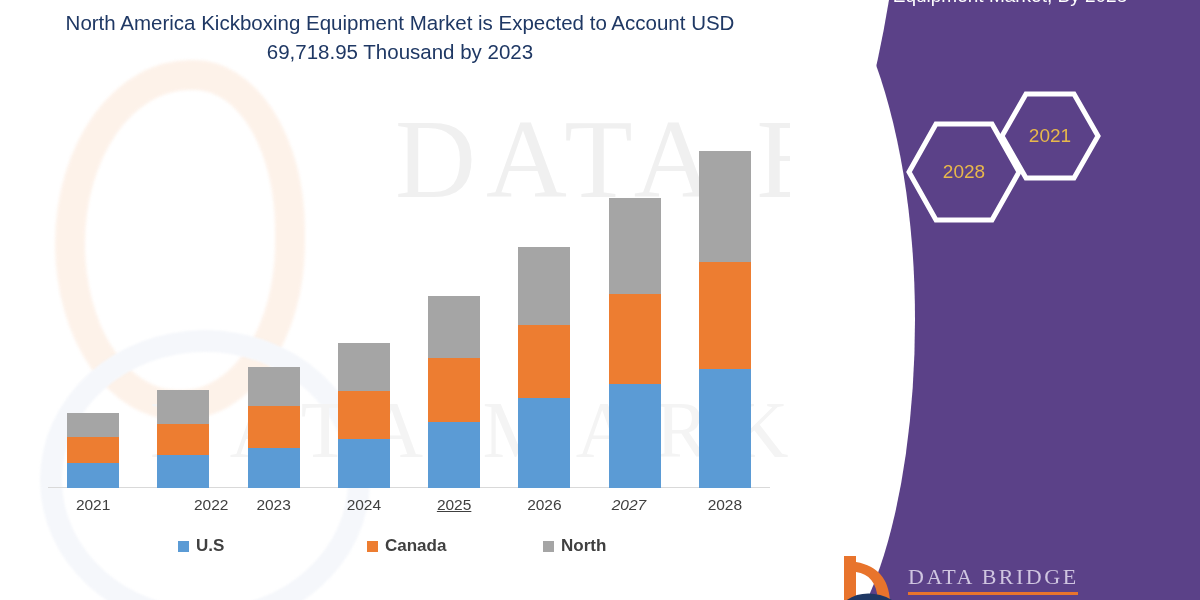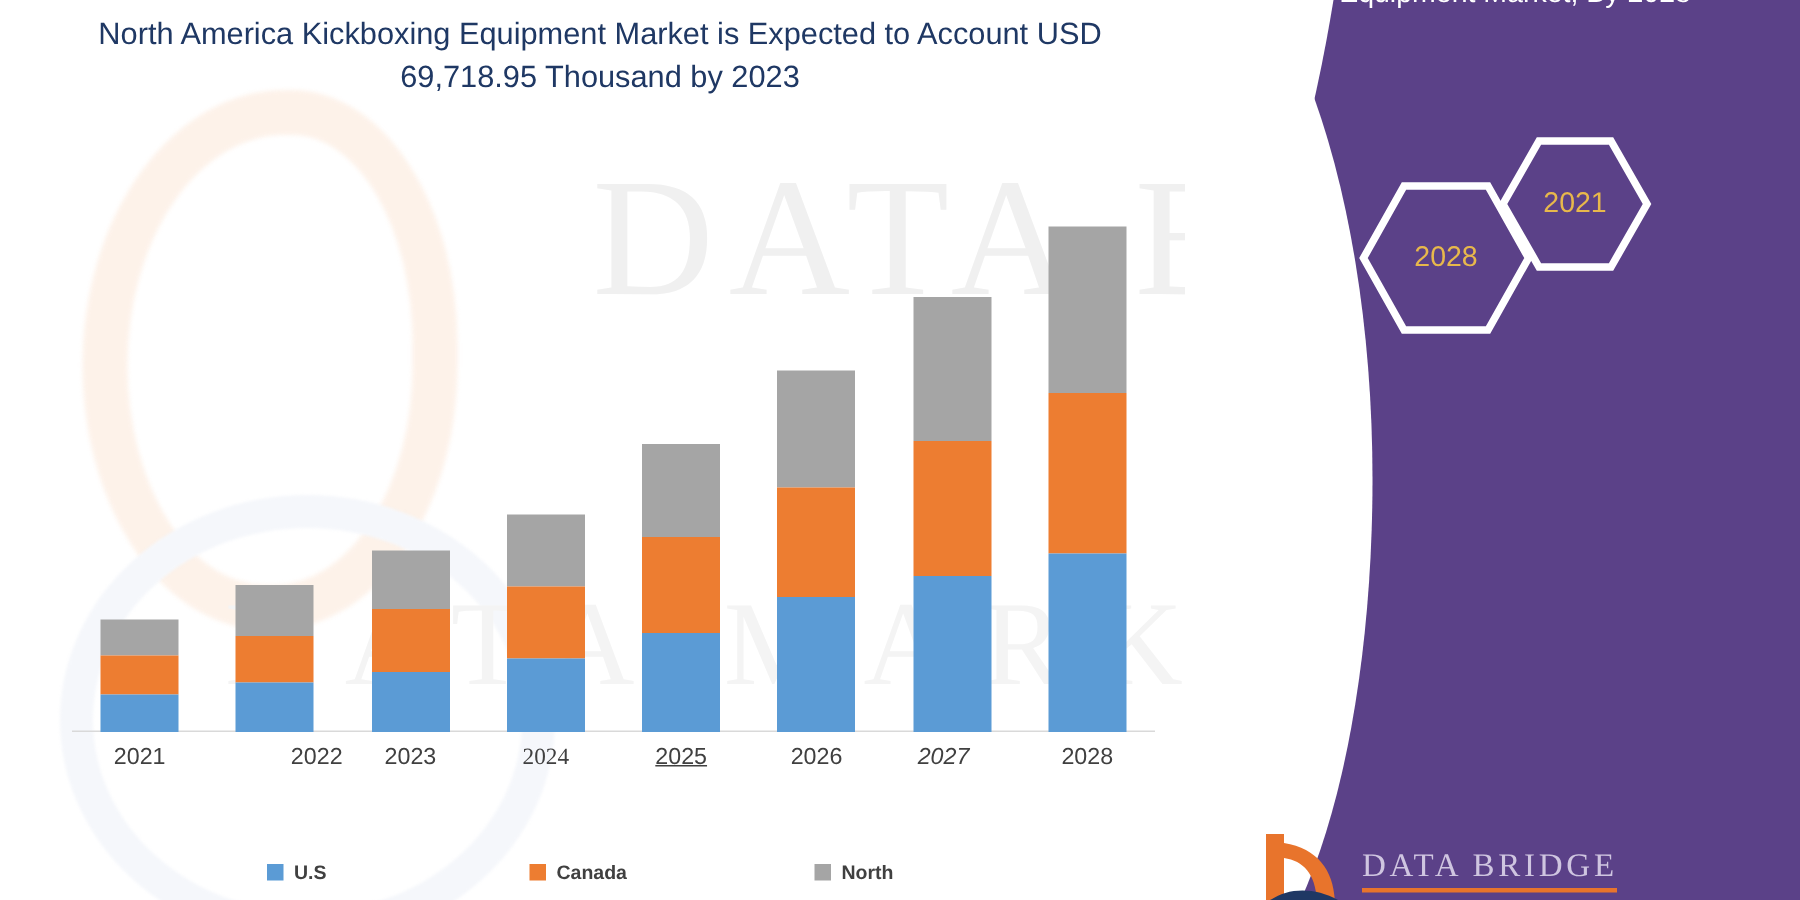--- a/index.html
+++ b/index.html
@@ -67,21 +67,21 @@
   .tick {
     position: absolute; width: 90px; text-align: center;
     font-size: 15.5px; color: #404040;
   }
 
   .legend {
     position: absolute; left: 48px; top: 536px; width: 722px; height: 26px;
   }
   .legend-item {
     position: absolute; display: flex; align-items: center; gap: 7px;
-    font-size: 13px; color: #404040; font-weight: 700; margin-top: 38px;
+    font-size: 17px; color: #404040; font-weight: 700;
   }
   .swatch { width: 11px; height: 11px; display: inline-block; }
 
   
   .right-panel {
     position: absolute; left: 790px; top: 0; width: 410px; height: 600px;
     background: #5b4188; overflow: hidden;
   }
   
   .wedge {
@@ -193,33 +193,33 @@
           <div class="seg" title="Mexico 2028: 22960" style="height: 111px; background: rgb(165, 165, 165);"></div>
           <div class="seg" title="Canada 2028: 22140" style="height: 107px; background: rgb(237, 125, 49);"></div>
           <div class="seg" title="U.S 2028: 24620" style="height: 119px; background: rgb(91, 155, 213);"></div>
         </div>
       </div>
 
     <div class="tick-row" id="ticks">
         <div class="tick" style="left: 0.125px;">2021</div>
         <div class="tick" style="left: 90.375px; text-align: right;">2022</div>
         <div class="tick" style="left: 180.625px;">2023</div>
-        <div class="tick" style="left: 270.875px; font-family: Liberation Serif, serif;">2024</div>
+        <div class="tick" style="left: 270.875px;">2024</div>
         <div class="tick" style="left: 361.125px; text-decoration: underline;">2025</div>
         <div class="tick" style="left: 451.375px;">2026</div>
         <div class="tick" style="left: 536px; font-style: italic;">2027</div>
         <div class="tick" style="left: 631.875px;">2028</div>
       </div>
 
     <div class="legend" id="legend">
         <div class="legend-item" style="left: 130px;">
           <span class="swatch" style="background: rgb(91, 155, 213);"></span>
           <span>U.S</span>
         </div>
-        <div class="legend-item" style="left: 305px;">
+        <div class="legend-item" style="left: 319px;">
           <span class="swatch" style="background: rgb(237, 125, 49);"></span>
           <span>Canada</span>
         </div>
         <div class="legend-item" style="left: 495px;">
           <span class="swatch" style="background: rgb(165, 165, 165);"></span>
           <span>North</span>
         </div>
       </div>
   </div>
 

